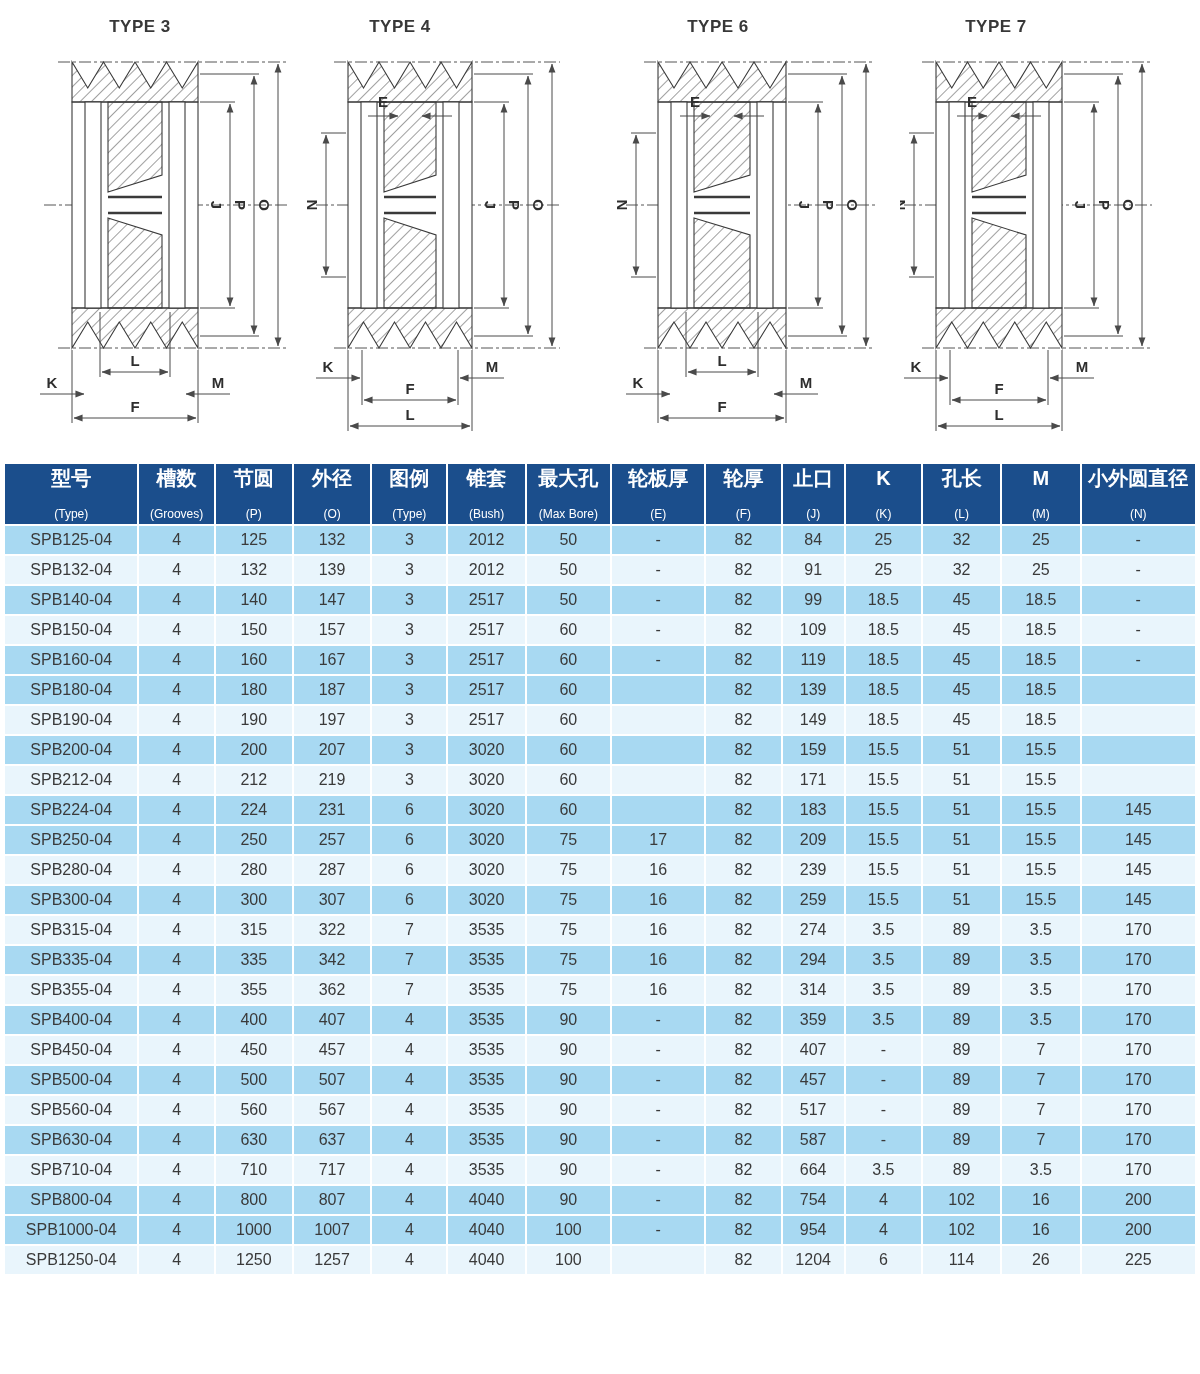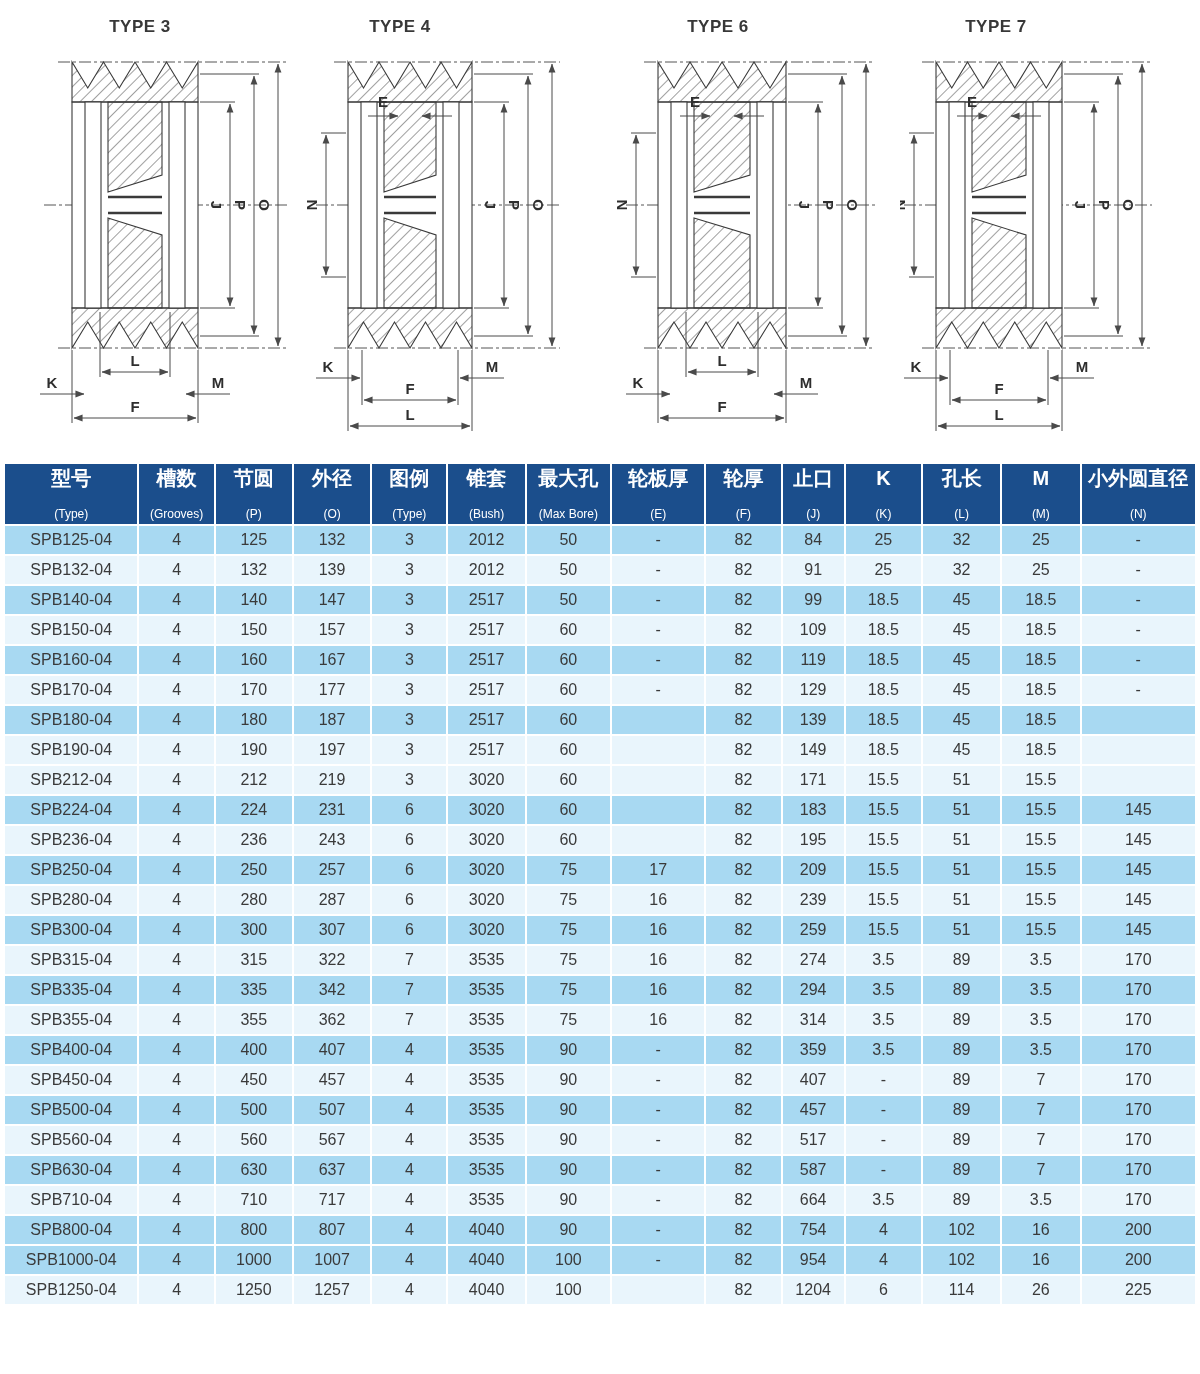--- a/index.html
+++ b/index.html
@@ -388,66 +388,66 @@
           <td>2517</td>
           <td>60</td>
           <td>-</td>
           <td>82</td>
           <td>119</td>
           <td>18.5</td>
           <td>45</td>
           <td>18.5</td>
           <td>-</td>
         </tr>
-        <tr class="light">
-          <td>SPB170-04</td>
-          <td>4</td>
-          <td>170</td>
-          <td>177</td>
+        <tr class="dark">
+          <td>SPB180-04</td>
+          <td>4</td>
+          <td>180</td>
+          <td>187</td>
           <td>3</td>
           <td>2517</td>
           <td>60</td>
-          <td>-</td>
-          <td>82</td>
-          <td>129</td>
+          <td></td>
+          <td>82</td>
+          <td>139</td>
           <td>18.5</td>
           <td>45</td>
           <td>18.5</td>
-          <td>-</td>
-        </tr>
-        <tr class="dark">
-          <td>SPB180-04</td>
-          <td>4</td>
-          <td>180</td>
-          <td>187</td>
+          <td></td>
+        </tr>
+        <tr class="light">
+          <td>SPB190-04</td>
+          <td>4</td>
+          <td>190</td>
+          <td>197</td>
           <td>3</td>
           <td>2517</td>
           <td>60</td>
           <td></td>
           <td>82</td>
-          <td>139</td>
+          <td>149</td>
           <td>18.5</td>
           <td>45</td>
           <td>18.5</td>
           <td></td>
         </tr>
-        <tr class="light">
-          <td>SPB190-04</td>
-          <td>4</td>
-          <td>190</td>
-          <td>197</td>
-          <td>3</td>
-          <td>2517</td>
+        <tr class="dark">
+          <td>SPB200-04</td>
+          <td>4</td>
+          <td>200</td>
+          <td>207</td>
+          <td>3</td>
+          <td>3020</td>
           <td>60</td>
           <td></td>
           <td>82</td>
-          <td>149</td>
-          <td>18.5</td>
-          <td>45</td>
-          <td>18.5</td>
+          <td>159</td>
+          <td>15.5</td>
+          <td>51</td>
+          <td>15.5</td>
           <td></td>
         </tr>
         <tr class="light">
           <td>SPB212-04</td>
           <td>4</td>
           <td>212</td>
           <td>219</td>
           <td>3</td>
           <td>3020</td>
           <td>60</td>
@@ -463,36 +463,20 @@
           <td>SPB224-04</td>
           <td>4</td>
           <td>224</td>
           <td>231</td>
           <td>6</td>
           <td>3020</td>
           <td>60</td>
           <td></td>
           <td>82</td>
           <td>183</td>
-          <td>15.5</td>
-          <td>51</td>
-          <td>15.5</td>
-          <td>145</td>
-        </tr>
-        <tr class="light">
-          <td>SPB236-04</td>
-          <td>4</td>
-          <td>236</td>
-          <td>243</td>
-          <td>6</td>
-          <td>3020</td>
-          <td>60</td>
-          <td></td>
-          <td>82</td>
-          <td>195</td>
           <td>15.5</td>
           <td>51</td>
           <td>15.5</td>
           <td>145</td>
         </tr>
         <tr class="dark">
           <td>SPB250-04</td>
           <td>4</td>
           <td>250</td>
           <td>257</td>

